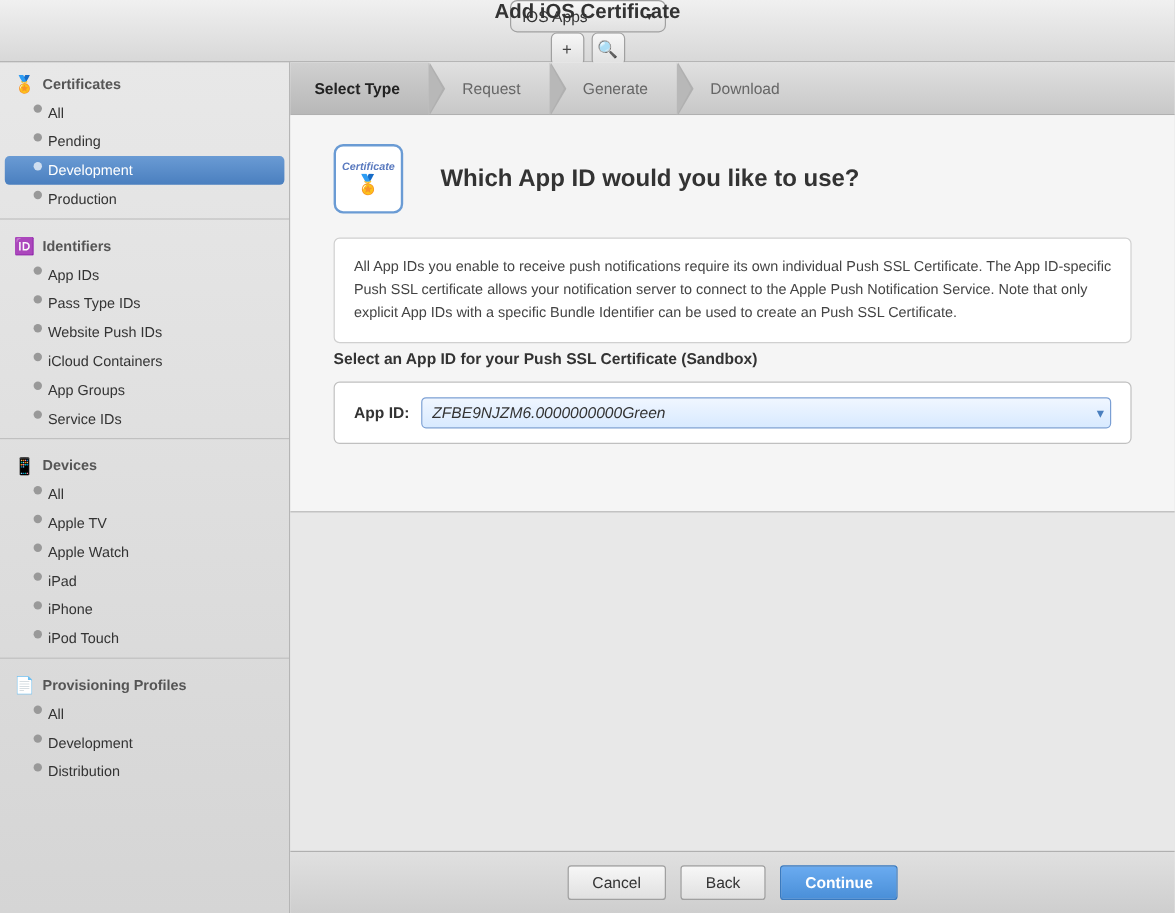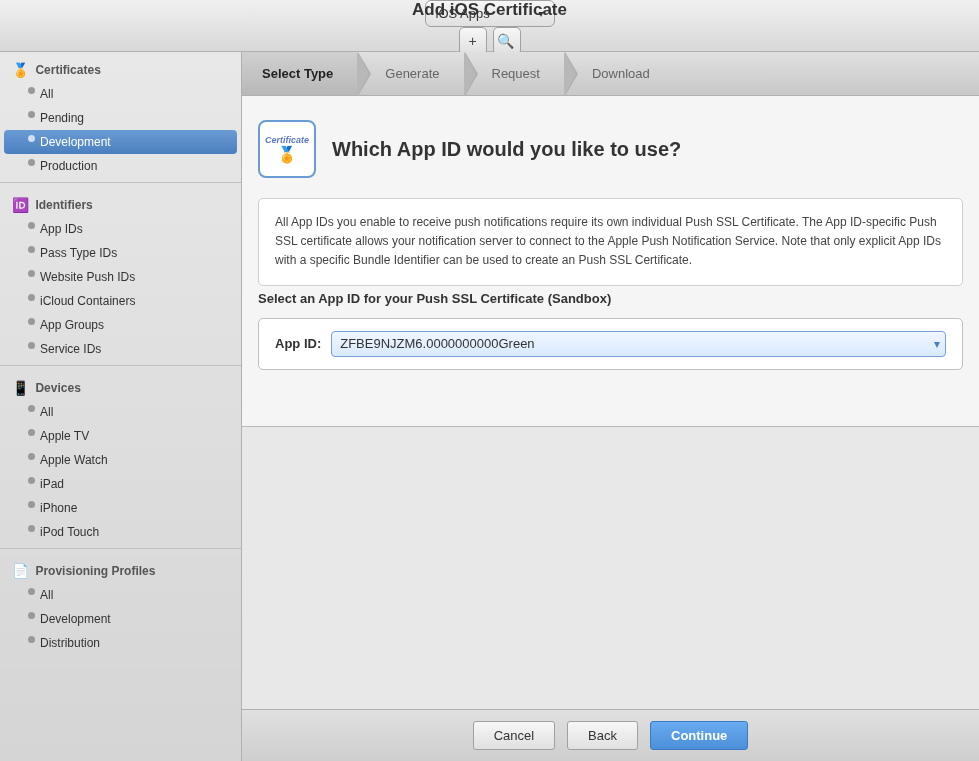--- a/index.html
+++ b/index.html
@@ -182,21 +182,21 @@
       height: 0;
       border-top: 22px solid transparent;
       border-bottom: 22px solid transparent;
       border-left: 13px solid #b0b0b0;
       z-index: 1;
     }
 
     
     .content-body {
       flex: 1;
-      padding: 24px 16px;
+      padding: 24px 36px;
       overflow-y: auto;
       background: #f5f5f5;
     }
 
     .page-header {
       display: flex;
       align-items: center;
       gap: 16px;
       margin-bottom: 20px;
     }
@@ -220,20 +220,21 @@
       color: #5a7abf;
       font-weight: bold;
     }
     .cert-icon-badge {
       font-size: 16px;
     }
     .page-title {
       font-size: 20px;
       font-weight: 600;
       color: #333;
+      margin-left: 15px;
     }
 
     .info-box {
       background: white;
       border: 1px solid #d0d0d0;
       border-radius: 5px;
       padding: 14px 16px;
       margin-bottom: 5px;
       font-size: 12px;
       line-height: 1.6;
@@ -271,20 +272,21 @@
       padding: 3px 28px 3px 8px;
       border: 1px solid #7a9fd4;
       border-radius: 4px;
       font-size: 13px;
       background: linear-gradient(to bottom, #f0f6ff, #d8eaff);
       color: #333;
       appearance: none;
       -webkit-appearance: none;
       cursor: pointer;
       height: 26px;
+      font-style: italic;
     }
     .select-chevron {
       position: absolute;
       right: 6px;
       top: 50%;
       transform: translateY(-50%);
       pointer-events: none;
       font-size: 12px;
       color: #4a7fbf;
     }
@@ -457,26 +459,26 @@
 
   <div class="content-area">
 
     <div class="wizard-steps">
       <div class="wizard-step active" style="padding-left:20px;">
         <span>Select Type</span>
         <div class="wizard-step-arrow-bg"></div>
         <div class="wizard-step-arrow"></div>
       </div>
       <div class="wizard-step" style="padding-left:28px;">
-        <span>Generate</span>
+        <span>Request</span>
         <div class="wizard-step-arrow-bg"></div>
         <div class="wizard-step-arrow"></div>
       </div>
       <div class="wizard-step" style="padding-left:28px;">
-        <span>Request</span>
+        <span>Generate</span>
         <div class="wizard-step-arrow-bg"></div>
         <div class="wizard-step-arrow"></div>
       </div>
       <div class="wizard-step" style="padding-left:28px;">
         <span>Download</span>
       </div>
     </div>
 
     <div class="content-body">
 

